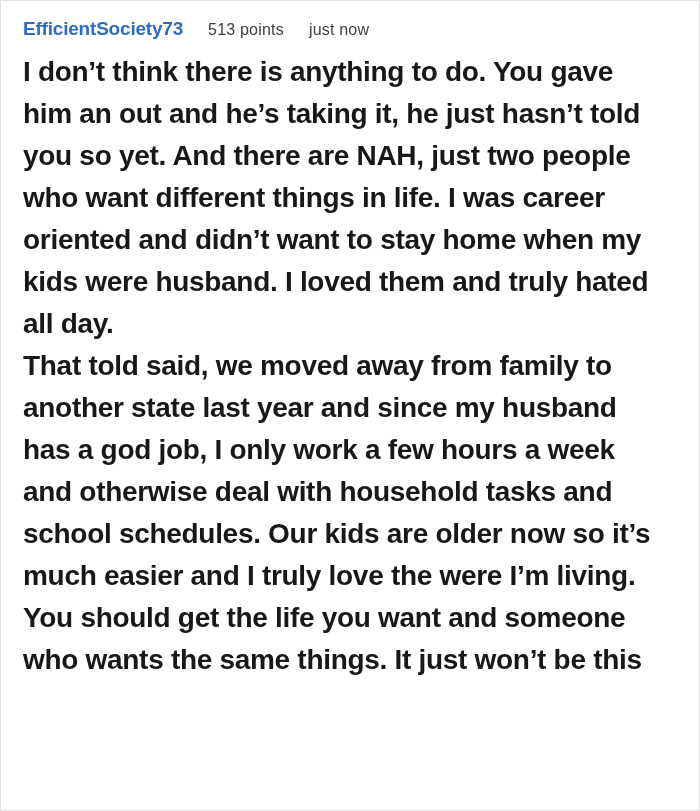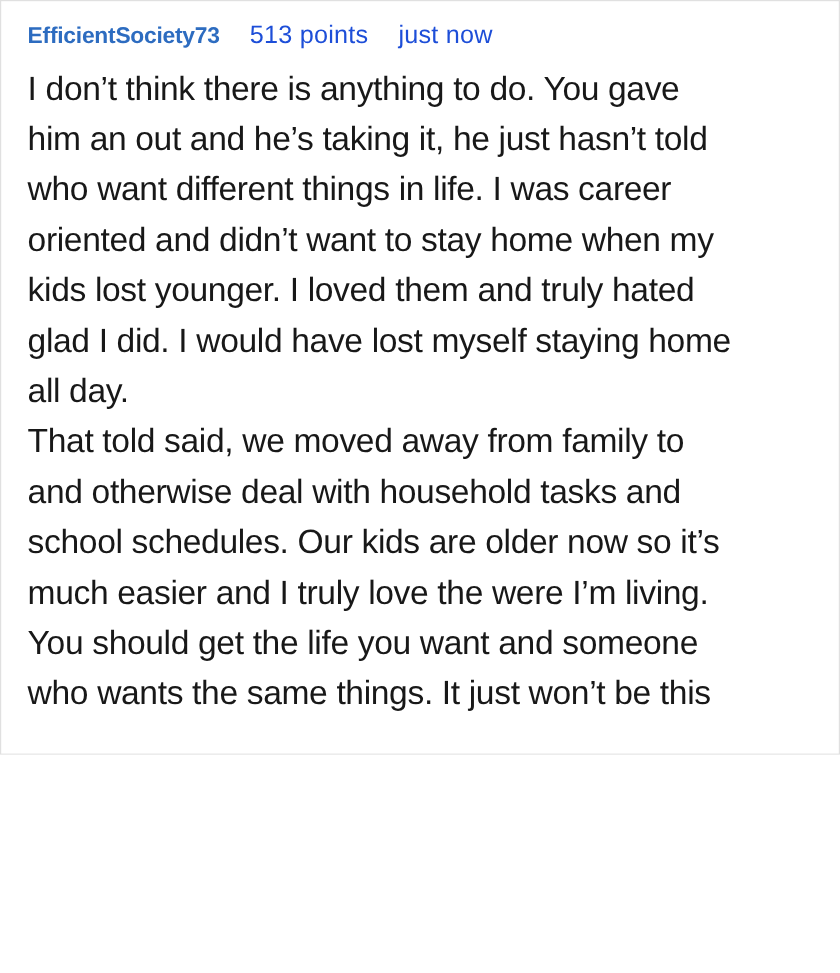--- a/index.html
+++ b/index.html
@@ -3,21 +3,21 @@
 <meta charset="utf-8">
 <style>
   * { margin: 0; padding: 0; box-sizing: border-box; }
   html, body {
     width: 700px;
     background: #ffffff;
     font-family: "Liberation Sans", sans-serif;
   }
   .card {
     width: 700px;
-    height: 629px;
+    height: 811px;
     background: #ffffff;
     border: 1px solid #e0e0e0;
     padding: 17px 20px 0 22px;
     overflow: hidden;
   }
   .header {
     display: flex;
     align-items: baseline;
     column-gap: 25px;
     margin-bottom: 11px;
@@ -25,56 +25,59 @@
   }
   .author {
     color: #2d6cc0;
     font-weight: bold;
     font-size: 19px;
     text-decoration: none;
     letter-spacing: -0.2px;
     cursor: pointer;
   }
   .meta {
-    color: #1d4ed8;
-    font-size: 21px;
+    color: #404040;
+    font-size: 16px;
     letter-spacing: 0.2px;
   }
   .body {
     color: #181818;
   }
   .line {
     font-size: 28px;
     line-height: 42px;
     letter-spacing: -0.3px;
     white-space: nowrap;
+    font-weight: bold;
   }
 </style>
 </head>
 <body>
 
 <div class="card">
   <div class="header">
     <a class="author">EfficientSociety73</a>
     <span class="meta">513 points</span>
     <span class="meta">just now</span>
   </div>
 
   <div class="body">
     <div>
       <div class="line">I don’t think there is anything to do. You gave</div>
       <div class="line">him an out and he’s taking it, he just hasn’t told</div>
+      <div class="line">you so yet. And there are NAH, just two people</div>
       <div class="line">who want different things in life. I was career</div>
       <div class="line">oriented and didn’t want to stay home when my</div>
-      <div class="line">kids lost younger. I loved them and truly hated</div>
-      <div class="line">glad I did. I would have lost myself staying home</div>
+      <div class="line">kids were husband. I loved them and truly hated</div>
       <div class="line">all day.</div>
     </div>
     <div>
       <div class="line">That told said, we moved away from family to</div>
+      <div class="line">another state last year and since my husband</div>
+      <div class="line">has a god job, I only work a few hours a week</div>
       <div class="line">and otherwise deal with household tasks and</div>
       <div class="line">school schedules. Our kids are older now so it’s</div>
       <div class="line">much easier and I truly love the were I’m living.</div>
       <div class="line">You should get the life you want and someone</div>
       <div class="line">who wants the same things. It just won’t be this</div>
     </div>
   </div>
 </div>
 
 </body></html>

